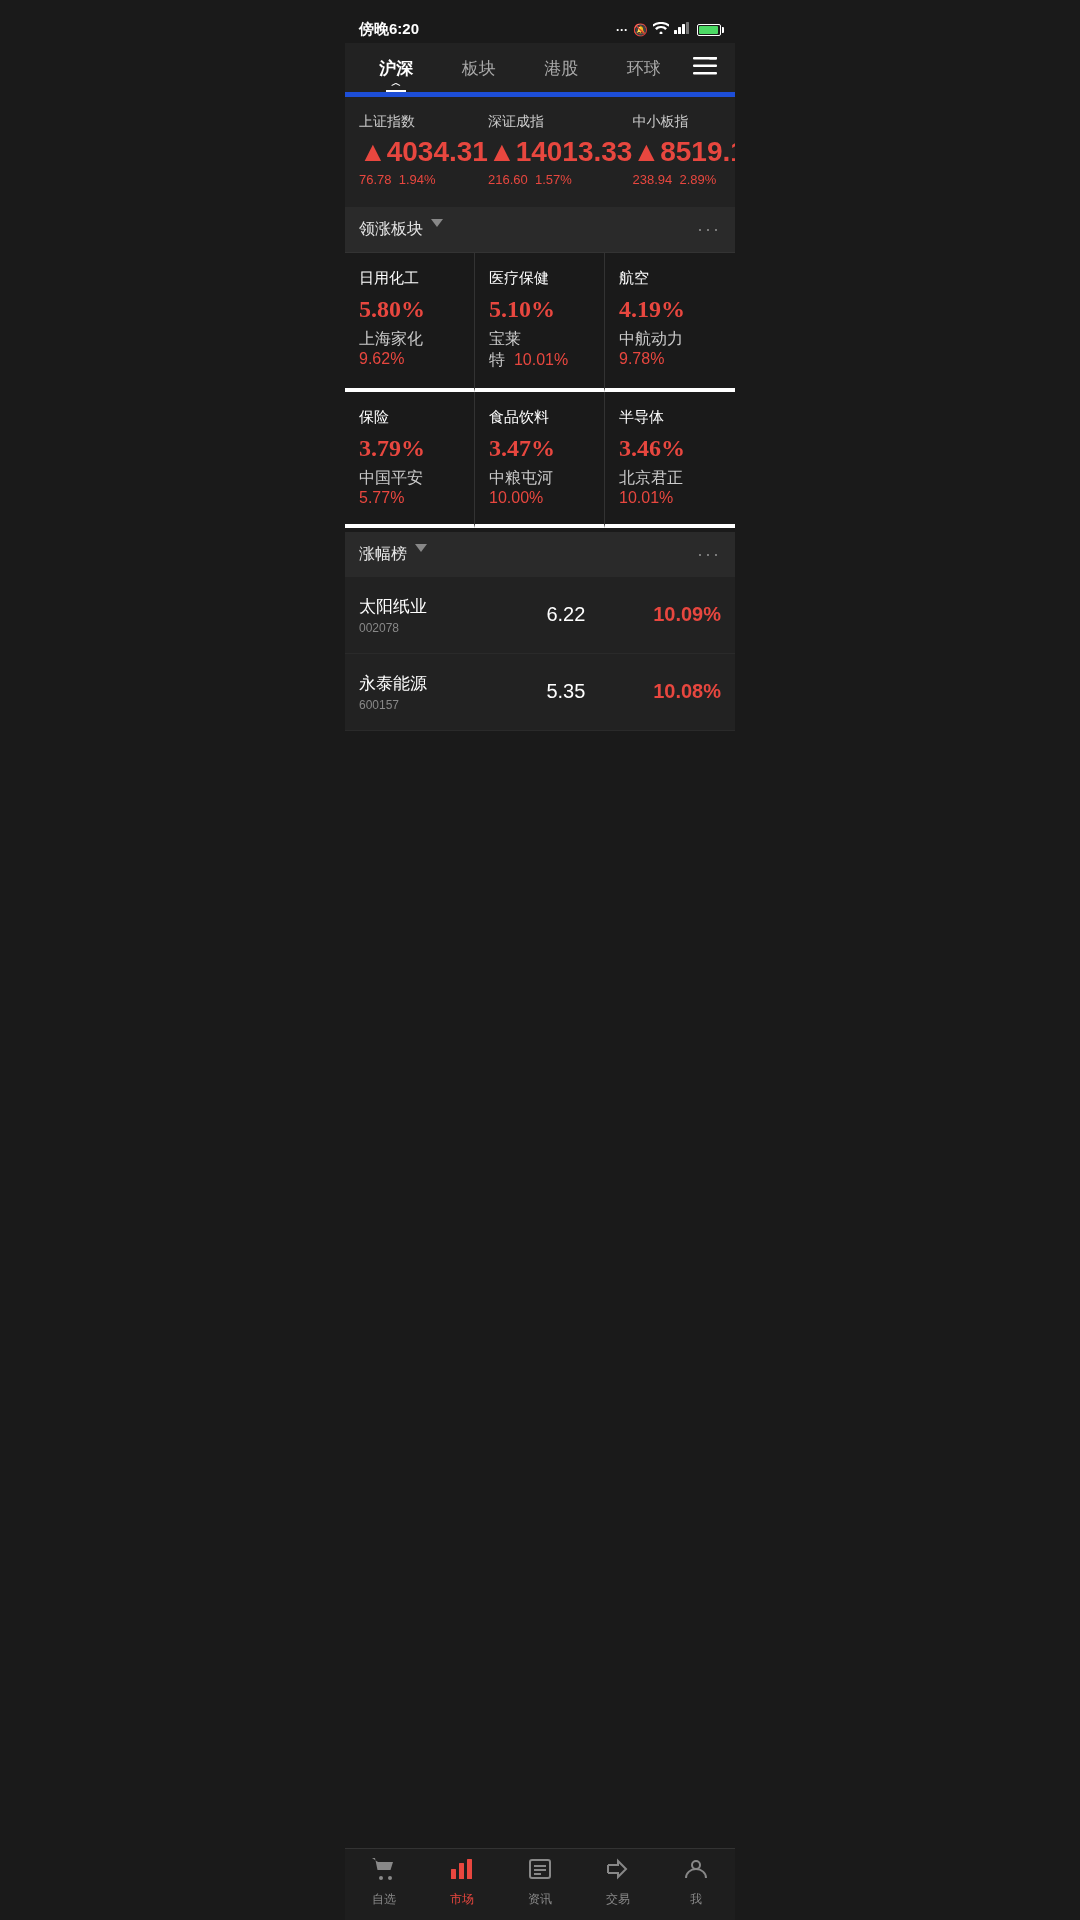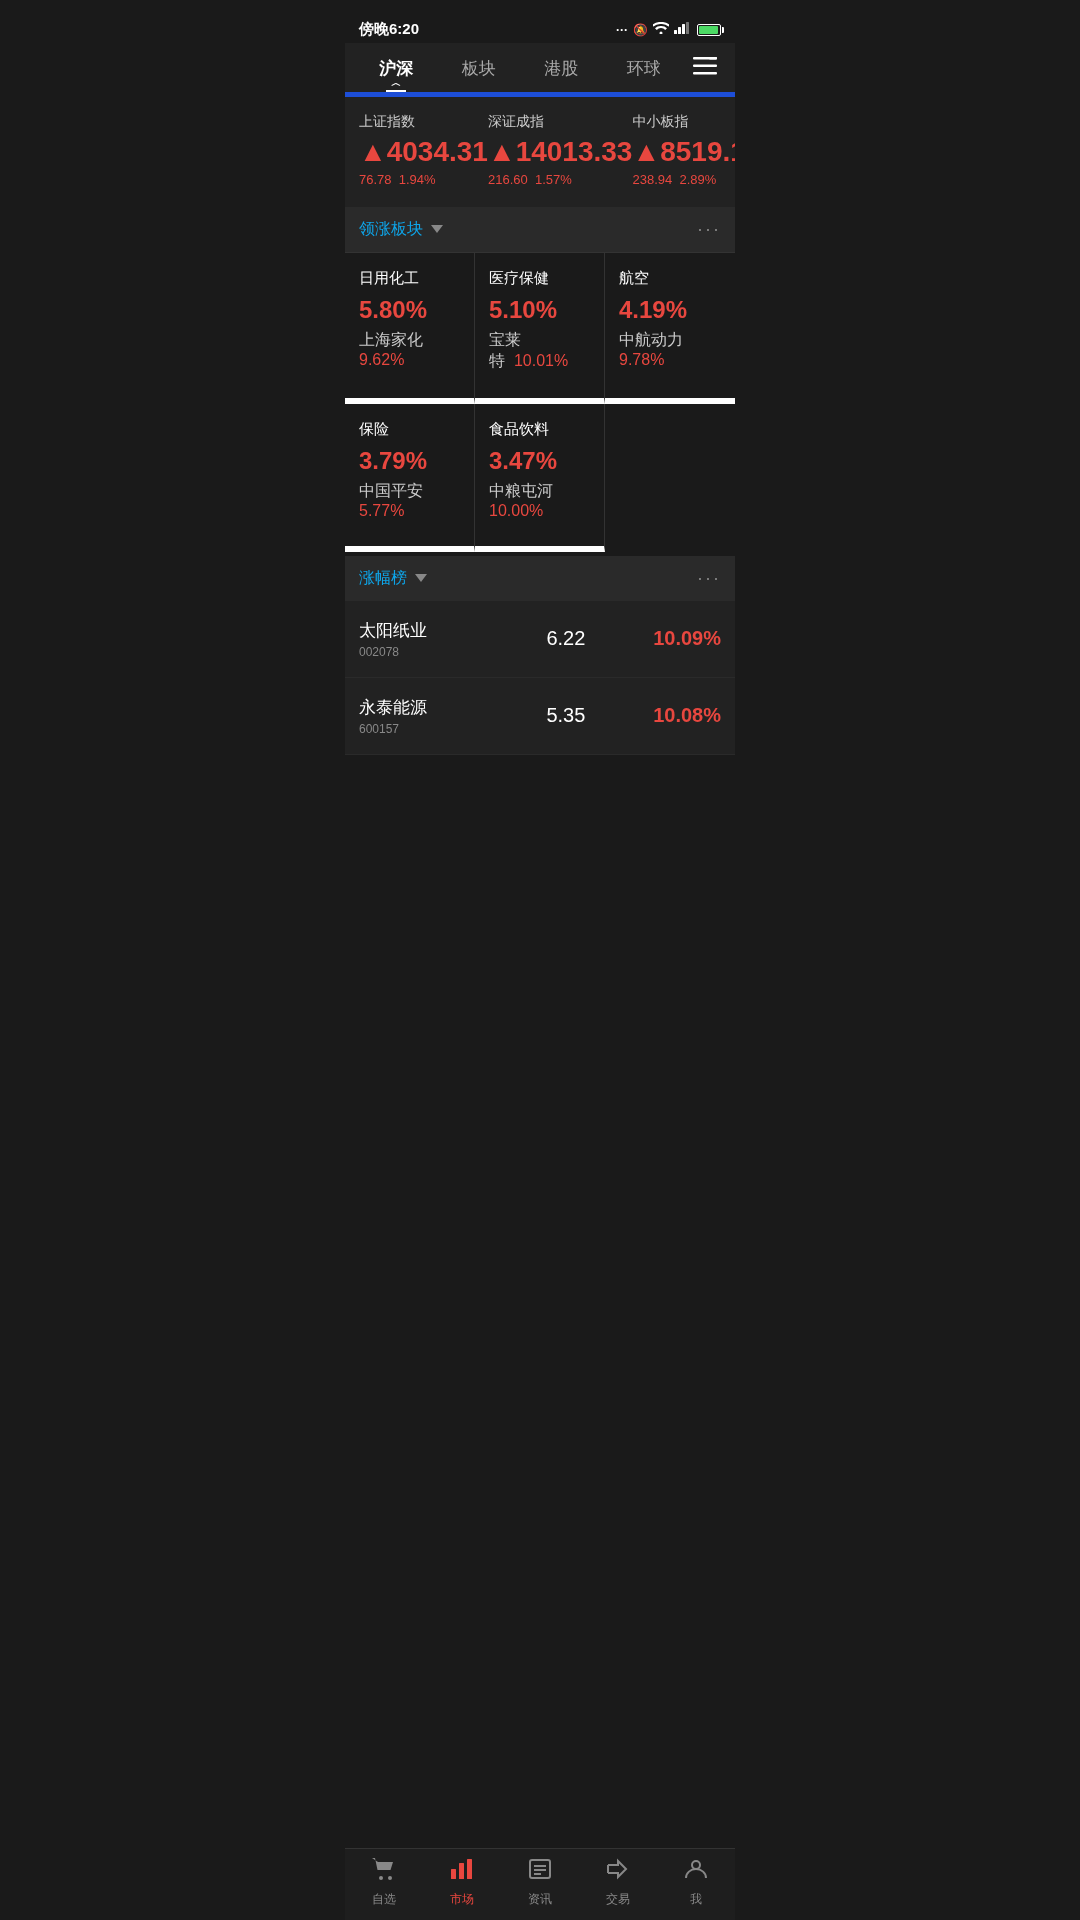--- a/index.html
+++ b/index.html
@@ -125,56 +125,57 @@
     
     .section-header {
       background: #2a2a2a;
       padding: 12px 14px;
       display: flex;
       align-items: center;
       justify-content: space-between;
     }
     .section-title {
       font-size: 16px;
-      color: #0ea5e9;
-      display: flex;
-      align-items: center;
+      color: #e5e5e5;
+      display: flex;
+      align-items: flex-start;
       gap: 8px;
     }
     .chevron-down {
       width: 0; height: 0;
       border-left: 6px solid transparent;
       border-right: 6px solid transparent;
       border-top: 8px solid #888;
       display: inline-block;
     }
     .dots-icon { color: #888; font-size: 18px; letter-spacing: 2px; }
 
     
     .sector-grid {
       display: grid;
       grid-template-columns: 1fr 1fr 1fr;
       border-top: 1px solid #333;
     }
     .sector-item {
-      padding: 16px 14px 26px;
+      padding: 16px 14px 17px;
       border-right: 1px solid #333;
-      border-bottom: 6px solid #ffffff;
+      border-bottom: 4px solid #ffffff;
     }
     .sector-item:nth-child(3n) { border-right: none; }
     .sector-name {
       font-size: 15px;
       color: #fff;
       margin-bottom: 8px;
     }
     .sector-pct {
       font-size: 24px;
       font-weight: 700;
       color: #e8473f;
       margin-bottom: 6px;
+      font-family: Liberation Serif, serif;
     }
     .sector-sub {
       font-size: 16px;
       color: #ccc;
     }
     .sector-sub-pct { color: #e8473f; }
 
     
     .rise-section { background: #222; }
     .rise-item {
@@ -340,20 +341,27 @@
         <span>中国平安</span><span class="sector-sub-pct">5.77%</span>
       </div>
     </div>
     <div class="sector-item">
       <div class="sector-name">食品饮料</div>
       <div class="sector-pct">3.47%</div>
       <div class="sector-sub">
         <span>中粮屯河</span><span class="sector-sub-pct">10.00%</span>
       </div>
     </div>
+    <div class="sector-item">
+      <div class="sector-name">半导体</div>
+      <div class="sector-pct">3.46%</div>
+      <div class="sector-sub">
+        <span>北京君正</span><span class="sector-sub-pct">10.01%</span>
+      </div>
+    </div>
   </div>
 
   <div class="section-header" style="margin-top:4px;">
     <div class="section-title">
       <span>涨幅榜</span>
       <div class="chevron-down"></div>
     </div>
     <div class="dots-icon">···</div>
   </div>
 

